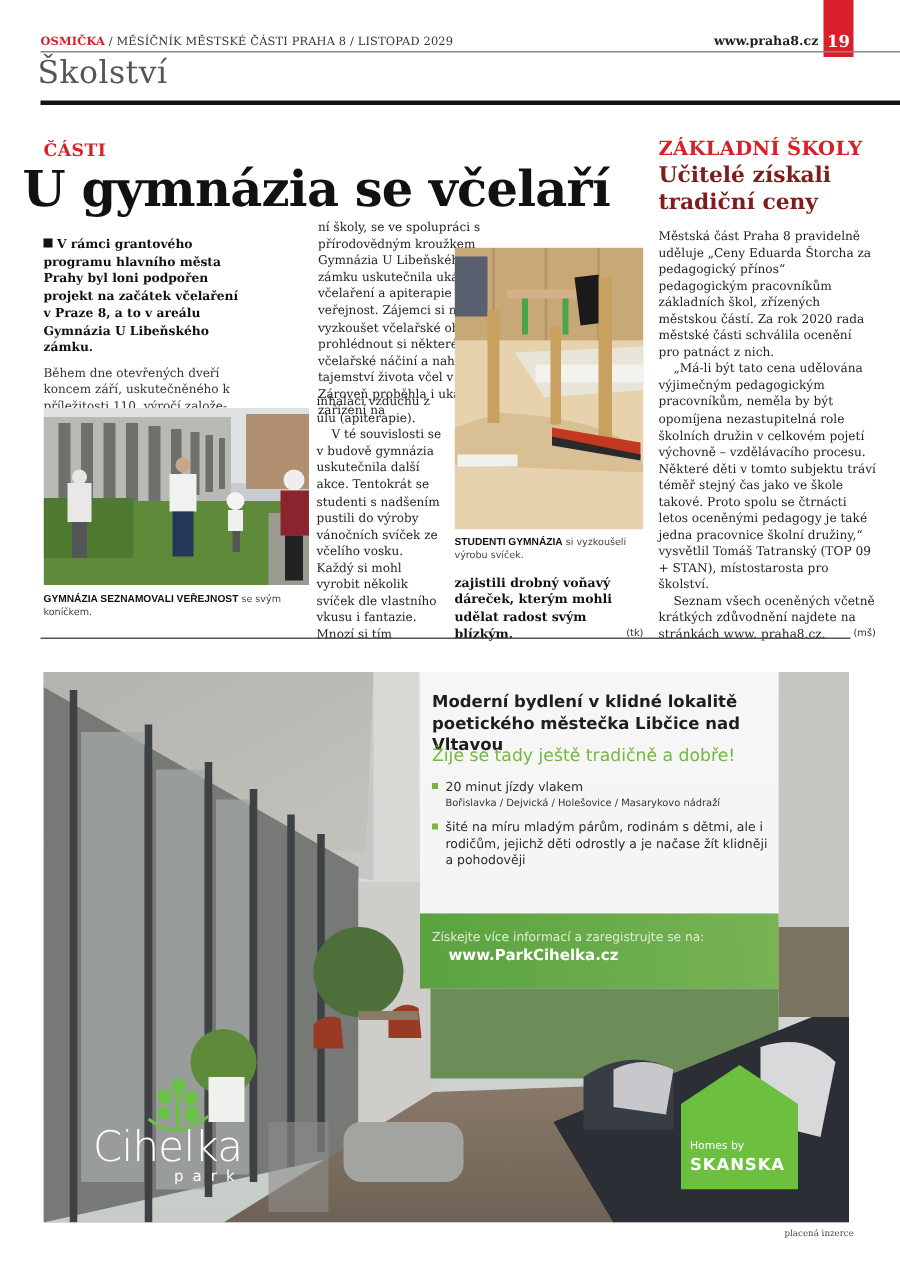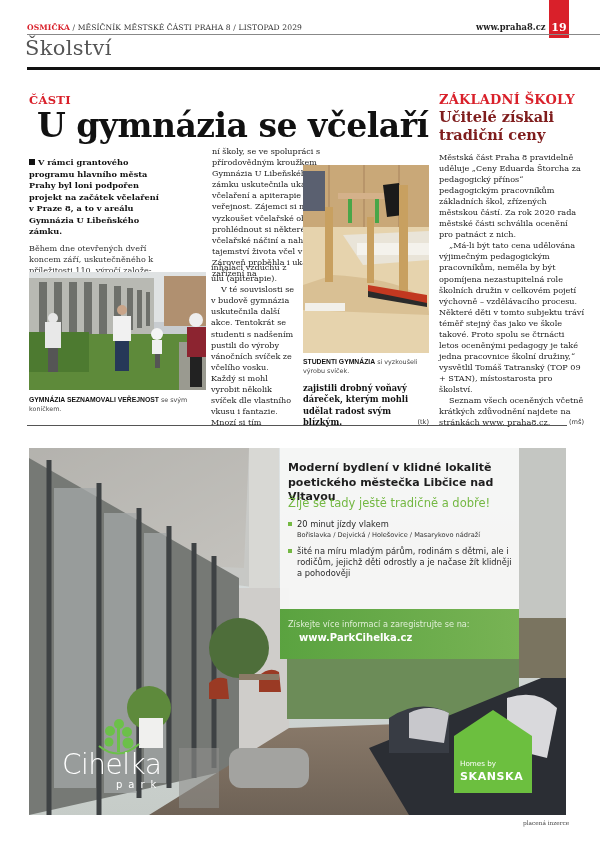--- a/index.html
+++ b/index.html
@@ -10,21 +10,21 @@
   .page-num { position: absolute; left: 549px; top: 21px; width: 20px; text-align: center; color: #fff; font: bold 11px "DejaVu Serif", serif; }
   .runhead { position: absolute; left: 27px; top: 23px; font: 7.6px "DejaVu Serif", serif; color: #333; letter-spacing: 0.1px; white-space: nowrap; }
   .runhead .brand { color: #d9202a; font-weight: bold; }
   .site { position: absolute; left: 476px; top: 22px; font: bold 8.4px "DejaVu Serif", serif; color: #222; }
   .thin-rule { position: absolute; left: 27px; top: 34px; width: 573px; height: 1px; background: #888; }
   .section-title { position: absolute; left: 25px; top: 36px; font: 21px "DejaVu Serif", serif; color: #555; letter-spacing: 0.3px; }
   .thick-rule { position: absolute; left: 27px; top: 67px; width: 573px; height: 3px; background: #111; }
 
   
   .kicker { position: absolute; left: 29px; top: 93px; font: bold 11.5px "DejaVu Serif", serif; color: #d9202a; letter-spacing: 0.3px; }
-  .headline { position: absolute; left: 37px; top: 106px; font: 900 33px "DejaVu Serif", serif; color: #111; letter-spacing: -0.5px; white-space: nowrap; }
+  .headline { position: absolute; left: 15px; top: 106px; font: 900 33px "DejaVu Serif", serif; color: #111; letter-spacing: -0.5px; white-space: nowrap; }
 
   .col { position: absolute; font-size: 8.05px; line-height: 11.1px; font-family: "DejaVu Serif", serif; color: #222; }
   .col p { margin: 0; }
   .lead { font-weight: bold; color: #111; font-size: 8.2px; line-height: 11.5px; }
   .lead .sq { display: inline-block; width: 6px; height: 6px; background: #111; margin-right: 3px; vertical-align: 0px; }
   .indent { text-indent: 10px; }
   .bold-end { font-weight: bold; color: #111; font-size: 8.3px; line-height: 11.4px; }
   .sig { float: right; font-family: "DejaVu Sans", sans-serif; font-size: 6.6px; color: #333; font-weight: normal; }
 
   .photo { position: absolute; overflow: hidden; }

